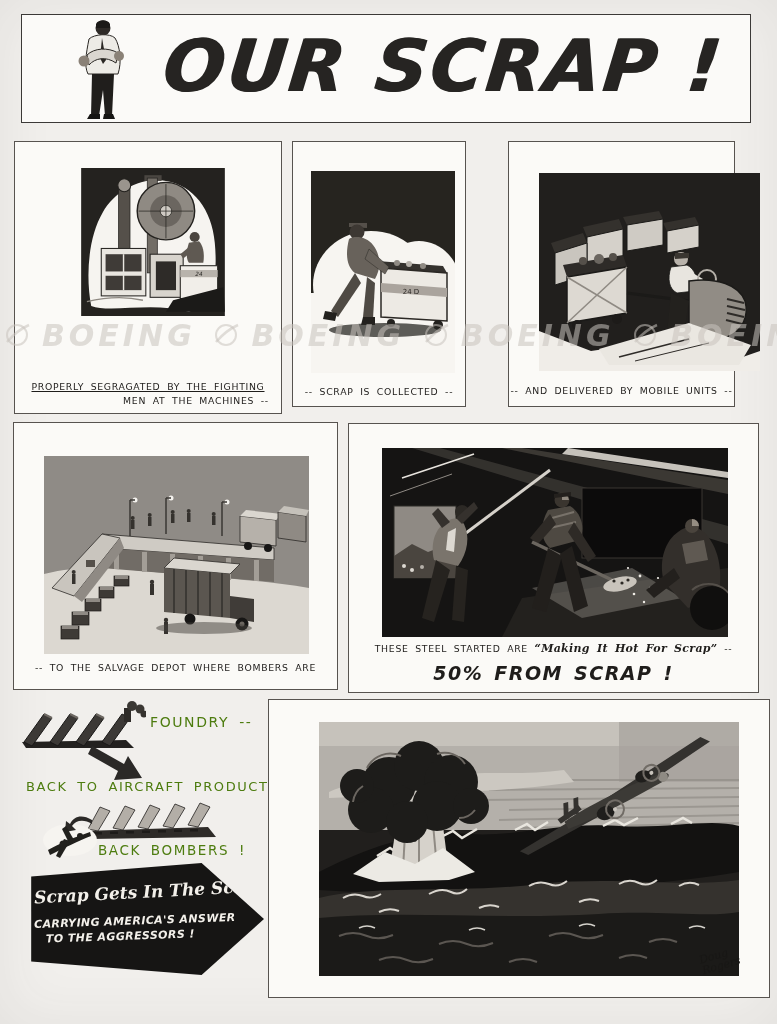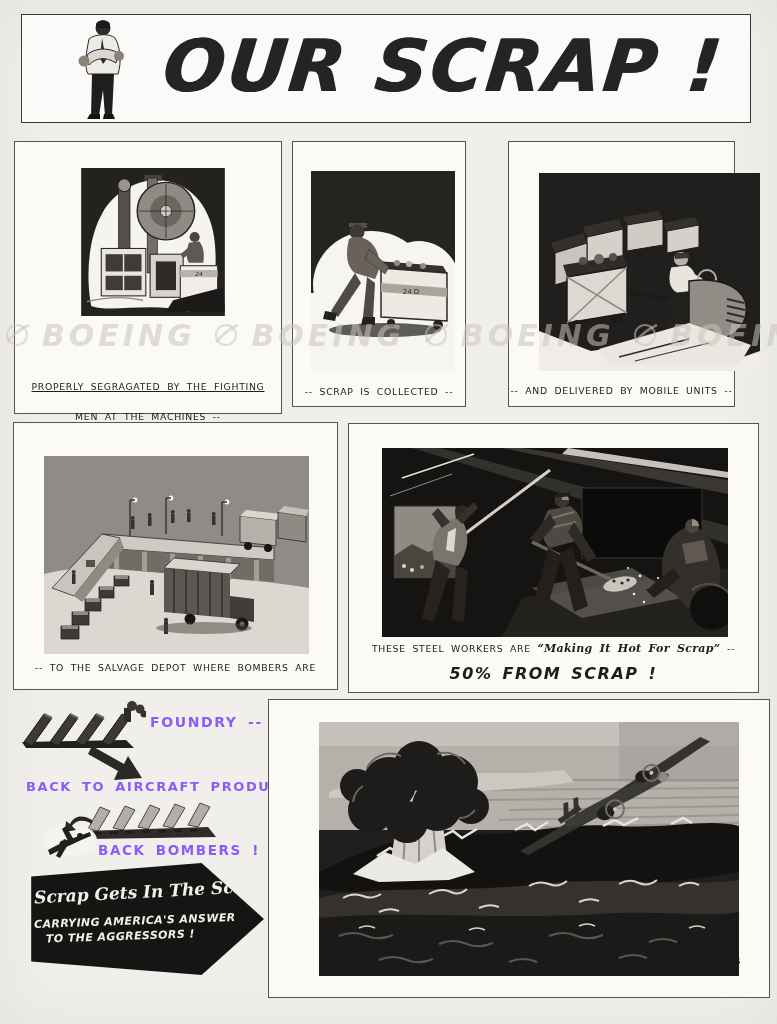--- a/index.html
+++ b/index.html
@@ -10,43 +10,43 @@
     box-shadow:inset 0 0 60px rgba(60,55,50,.07);
   }
   .panel{position:absolute;background:#fbfaf7;border:1px solid #57534f;box-sizing:border-box;}
   .panel-img{position:absolute;}
   .panel-img svg{display:block;width:100%;height:100%;}
   .cap{
     position:absolute;left:0;width:100%;text-align:center;
     color:#1f1d1b;font-size:9.3px;letter-spacing:.7px;word-spacing:3px;
     font-weight:400;line-height:13px;white-space:nowrap;
   }
-  .cap-big{font-size:16px;font-weight:bold;font-style:italic;letter-spacing:1.5px;}
+  .cap-big{font-size:19px;font-weight:bold;font-style:italic;letter-spacing:1.5px;}
   .script-quote{font-family:"DejaVu Serif", serif;font-style:italic;font-weight:bold;letter-spacing:.3px;}
   .banner{
     position:absolute;left:21px;top:14px;width:730px;height:109px;
     background:#fbfaf8;border:1.5px solid #3b3937;box-sizing:border-box;
   }
   .banner-title{
     position:absolute;left:120px;right:6px;top:0;height:105px;line-height:103px;
     text-align:center;font-size:72px;font-weight:bold;font-style:italic;
     letter-spacing:3px;color:#262422;transform:skewX(-6deg);
     text-shadow:1.5px 0 0 #262422;white-space:nowrap;
   }
   .banner-man{position:absolute;left:44px;top:3px;width:72px;height:103px;}
   .watermark{
     position:absolute;left:0;top:310px;width:820px;height:50px;
     display:flex;justify-content:space-between;align-items:center;
     padding:0 4px;z-index:6;pointer-events:none;
   }
   .wm-item{display:flex;align-items:center;gap:12px;color:rgba(200,195,189,.55);}
   .wm-text{font-size:30px;font-weight:bold;font-style:italic;letter-spacing:4px;}
   .flow-label{
-    position:absolute;color:#8b5cf6;font-size:13px;letter-spacing:1.6px;
-    word-spacing:4px;white-space:nowrap;font-weight:700;
+    position:absolute;color:#4d7c0f;font-size:13px;letter-spacing:1.6px;
+    word-spacing:4px;white-space:nowrap;font-weight:400;
   }
   .flow-art{position:absolute;}
   .flow-art svg{display:block;width:100%;height:100%;}
   .sign{
     position:absolute;left:24px;top:863px;width:240px;height:112px;
     background:#161514;
     clip-path:polygon(3% 12%, 74% 0%, 100% 50%, 74% 100%, 3% 88%);
   }
   .sign-line1{
     position:absolute;left:4%;top:20px;width:72%;text-align:center;
@@ -144,21 +144,21 @@
         <path d="M150,110 L138,120 L142,126 L152,118 Z" fill="#5f5952"></path>
         <rect x="138" y="136" width="52" height="46" fill="#f1eee9" stroke="#2b2926" stroke-width="1.5"></rect>
         <rect x="138" y="142" width="52" height="10" fill="#b8b3ac"></rect>
         <text x="164" y="151" font-size="8" text-anchor="middle" fill="#2b2926" font-family="DejaVu Sans, sans-serif">24</text>
         <polygon points="128,184 198,166 200,200 118,200" fill="#1b1a18"></polygon>
         <polygon points="0,200 0,176 30,186 70,176 110,186 128,180 120,200" fill="#16151 4" fill-opacity="0"></polygon>
         <path d="M8,186 Q50,176 86,184" stroke="#8f8a83" stroke-width="2" fill="none"></path>
       </svg>
     </div>
     <div class="cap" style="top:238px;text-decoration:underline;">PROPERLY SEGRAGATED BY THE FIGHTING</div>
-    <div class="cap" style="top:268px;">MEN AT THE MACHINES --</div>
+    <div class="cap" style="top:252px;padding-left:48px;">MEN AT THE MACHINES --</div>
   </div>
 
   <div class="panel" style="left:292px;top:141px;width:174px;height:266px;">
     <div class="panel-img" style="left:18px;top:29px;width:144px;height:202px;">
       <svg viewBox="0 0 144 202">
         <rect width="144" height="202" fill="#f7f5f1"></rect>
         <rect x="0" y="0" width="144" height="122" fill="#26241f"></rect>
         <ellipse cx="60" cy="114" rx="58" ry="54" fill="#f7f5f1"></ellipse>
         <ellipse cx="108" cy="116" rx="42" ry="46" fill="#f7f5f1"></ellipse>
         <polygon points="66,90 132,95 136,102 70,97" fill="#35322e"></polygon>
@@ -361,21 +361,21 @@
         <path d="M296,84 C284,92 276,112 282,134 L306,160 L336,150 C342,122 336,98 322,84 C312,76 304,78 296,84 Z" fill="#332f2b"></path>
         <path d="M300,96 L322,92 L326,112 L304,116 Z" fill="#5f5952"></path>
         <circle cx="310" cy="78" r="7" fill="#4a443d"></circle>
         <path d="M310,71 A7,7 0 0 1 317,78 L310,78 Z" fill="#958d82"></path>
         <path d="M292,120 L264,142 L272,150 L298,130 Z" fill="#23201d"></path>
         <circle cx="330" cy="160" r="22" fill="#100f0e"></circle>
         <path d="M310,142 A26,26 0 0 1 352,156" stroke="#55504a" stroke-width="2" fill="none"></path>
       </svg>
     </div>
     <div class="cap" style="top:218px;">
-      <span>THESE STEEL WORKERS ARE</span>
+      <span>THESE STEEL STARTED ARE</span>
       <span class="script-quote" style="font-size:11px;">“Making It Hot For Scrap”</span>
       <span>--</span>
     </div>
     <div class="cap cap-big" style="top:243px;">50% FROM SCRAP !</div>
   </div>
 
   <div class="flow-art" style="left:18px;top:700px;width:128px;height:50px;">
     <svg viewBox="0 0 128 50">
       <polygon points="4,42 108,40 116,48 8,48" fill="#23211f"></polygon>
       <g stroke="#191817" stroke-width="1">

